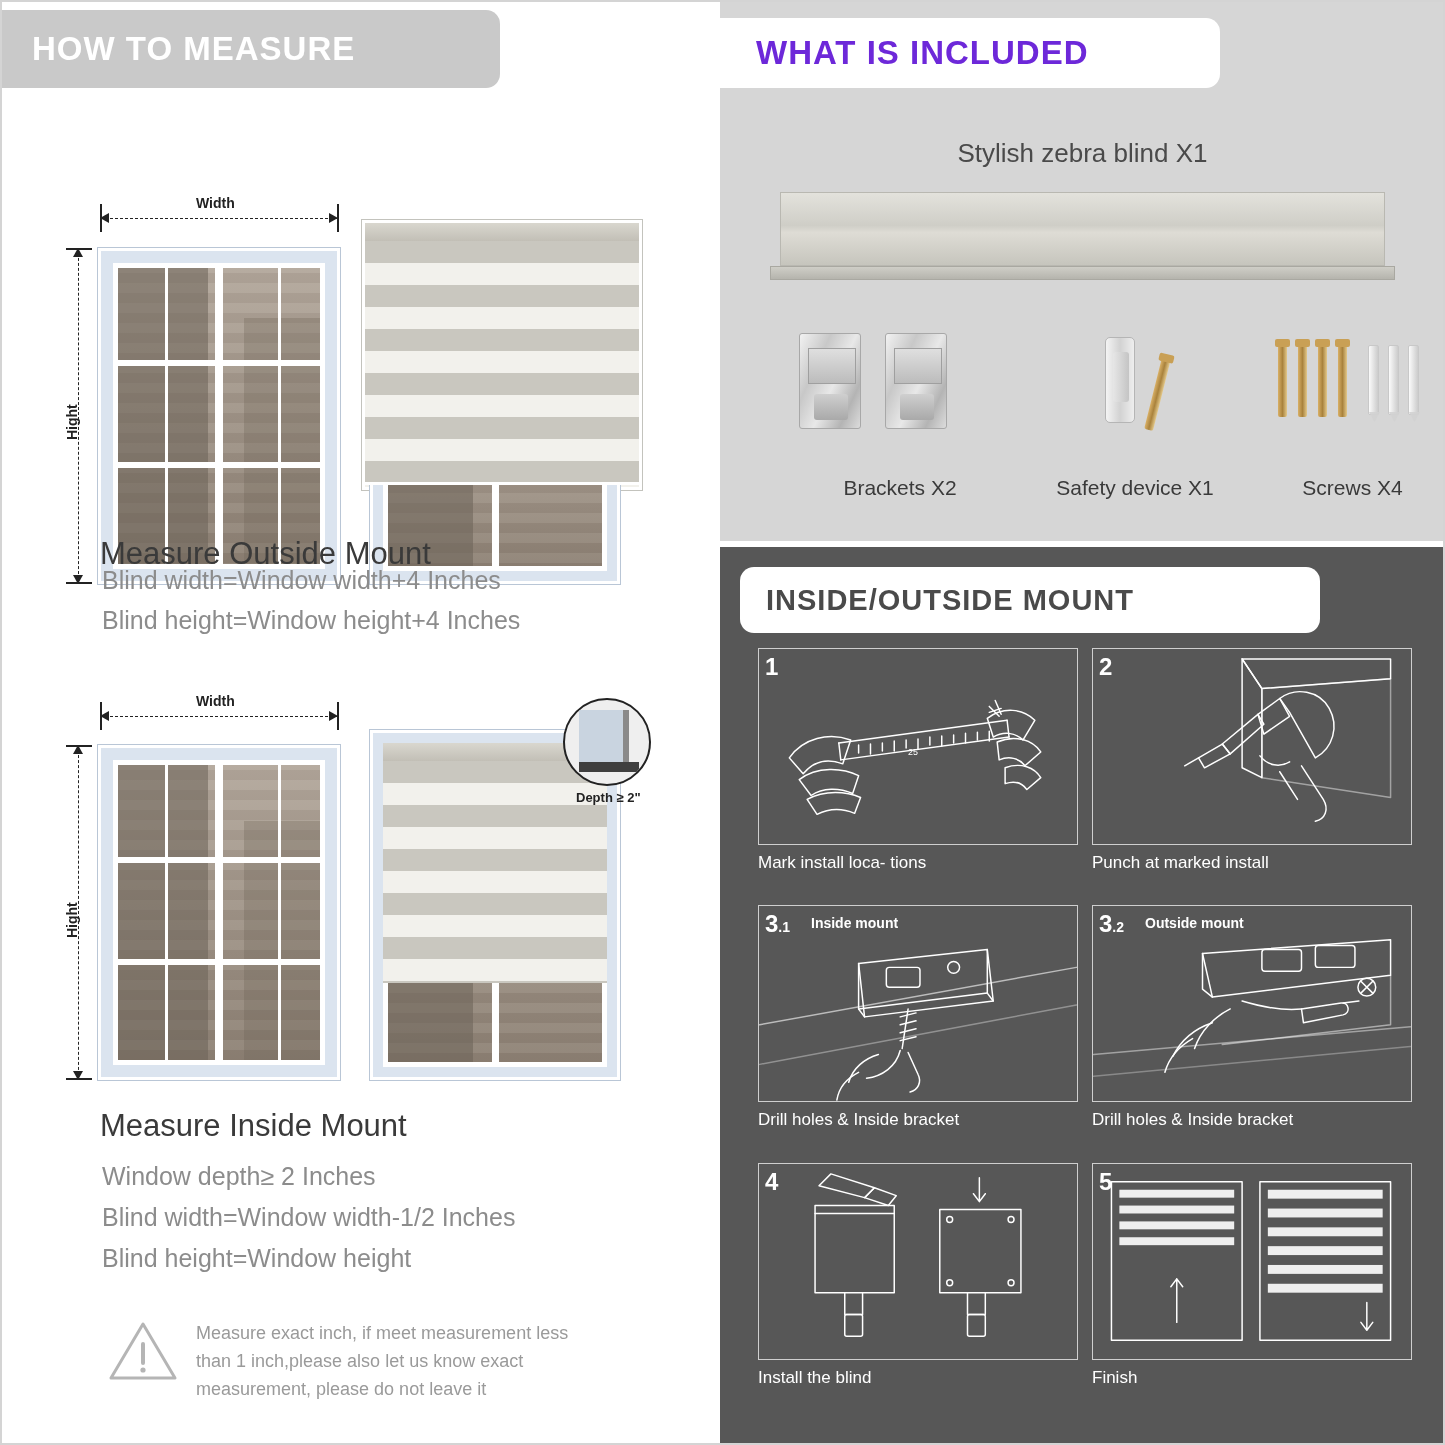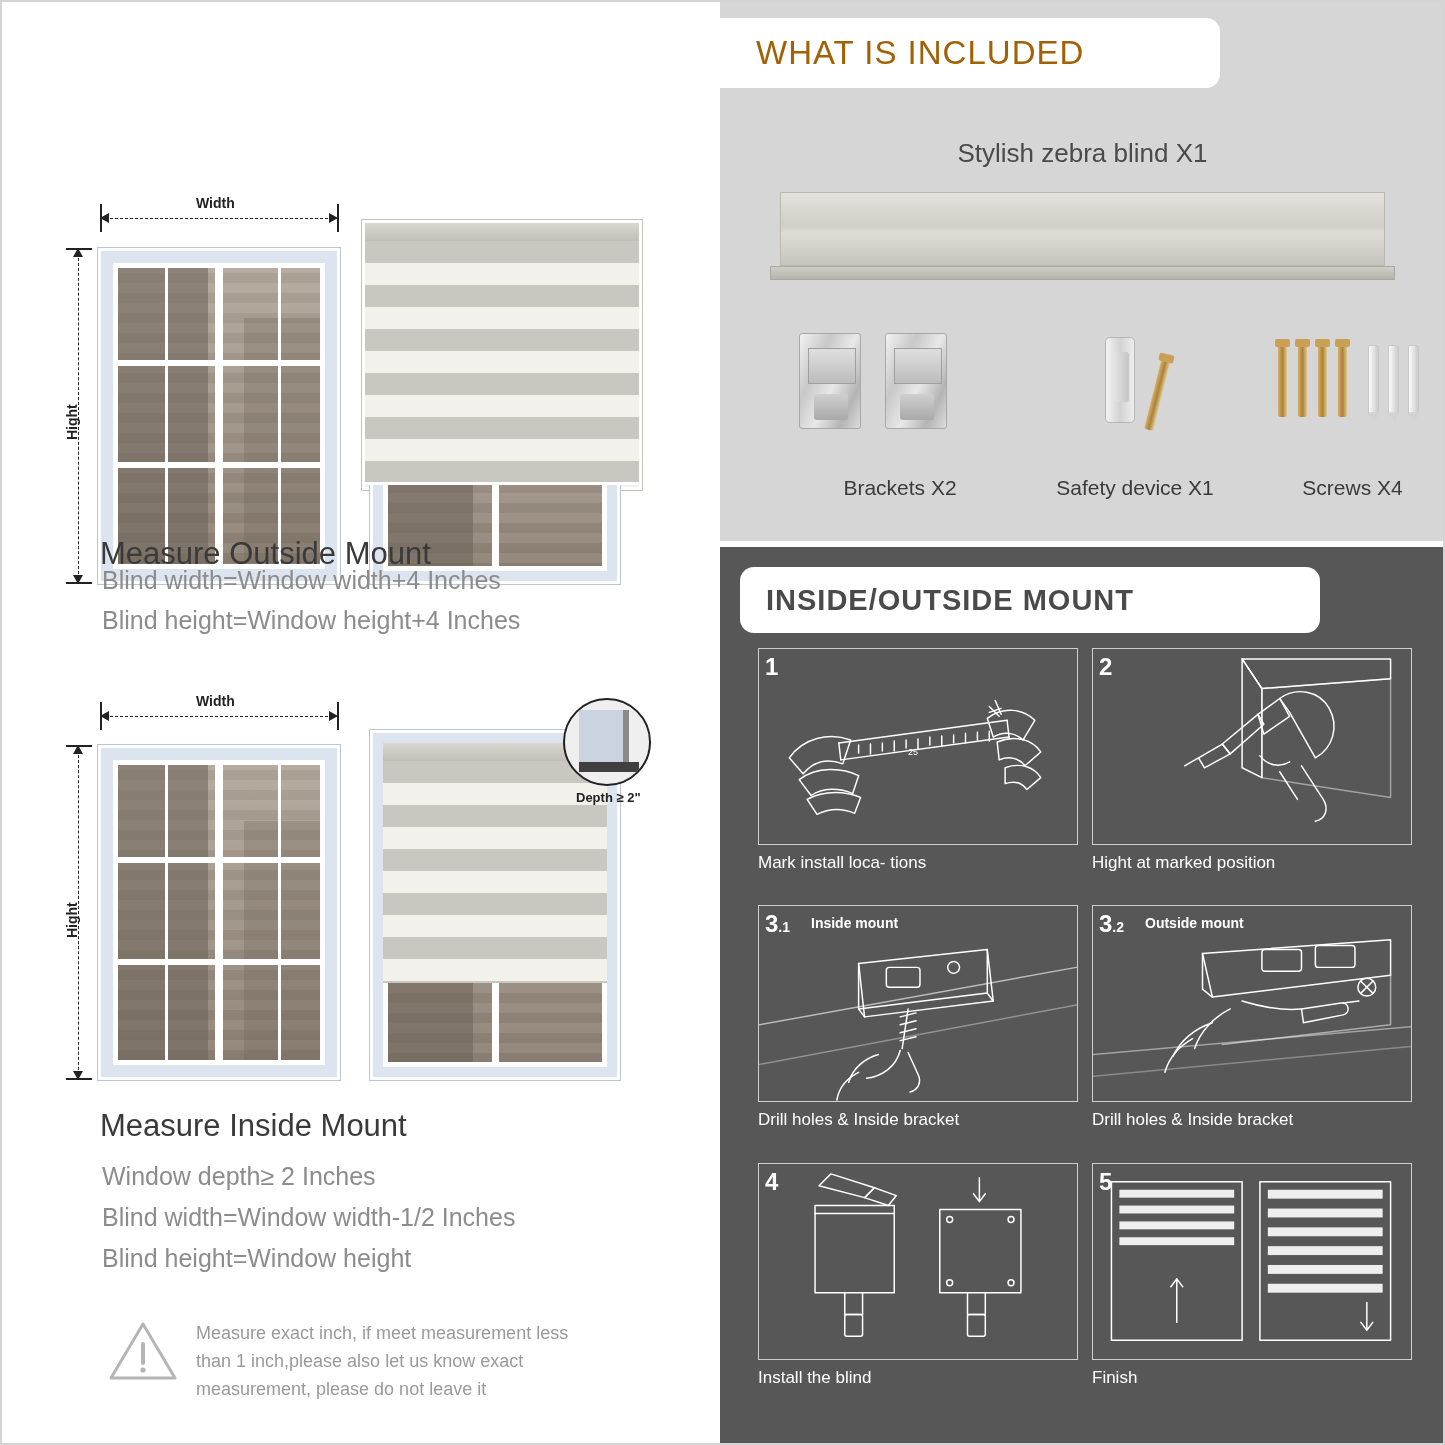--- a/index.html
+++ b/index.html
@@ -137,21 +137,21 @@
   .right-top {
     position:absolute; left:720px; top:0; width:725px; height:545px;
     background:#d6d6d6;
   }
   .header-tab.right {
     left:0; top:18px; width:500px; height:70px;
     background:#ffffff; border-radius: 0 14px 14px 0;
     padding-left:36px;
   }
   .header-tab.right .tab-text {
-    font-size:33px; font-weight:normal; letter-spacing:1px; color:#a16207;
+    font-size:33px; font-weight:bold; letter-spacing:1px; color:#6d28d9;
   }
   .incl-title {
     position:absolute; left:0; right:0; top:138px; text-align:center;
     font-size:26px; font-weight:normal; color:#4a4a4a;
   }
   .blind-product {
     position:absolute; left:50px; top:192px; width:625px; height:100px;
   }
   .bp-main {
     position:absolute; left:10px; top:0; width:605px; height:74px;
@@ -248,20 +248,23 @@
     position:absolute; inset:0; border:2px solid #d4d4d4; pointer-events:none;
   }
 </style>
 </head>
 <body>
 
 <div class="page">
 
   <div class="left-col">
 
+    <div class="header-tab left">
+      <span class="tab-text">HOW TO MEASURE</span>
+    </div>
 
     <div class="measure-block" style="left:0; top:100px; width:712px; height:400px;">
 
       <div class="arrow-h" style="left:100px; top:112px; width:238px; height:12px;">
         <div class="line"></div>
           <div class="ah-left"></div>
           <div class="ah-right"></div>
       </div>
       <div class="tick" style="left:100px; top:104px; width:1.5px; height:28px;"></div>
       <div class="tick" style="left:337px; top:104px; width:1.5px; height:28px;"></div>
@@ -471,21 +474,21 @@
           <path d="M188 50 c16 -12 40 -8 50 10 c10 18 4 40 -14 50 l-26 -46 z"></path>
           <path d="M198 114 c-10 6 -22 4 -30 -6"></path>
           <path d="M210 118 l22 34 c6 10 2 20 -8 22"></path>
           <path d="M188 124 l18 28"></path>
           <path d="M130 96 l-24 14 6 10 26 -14z"></path>
           <path d="M106 110 l-14 8"></path>
         </svg>
       </div>
       <div class="step-num">2</div>
     </div>
-    <div class="step-caption" style="left:372px; top:308px;">Hight at  marked position</div>
+    <div class="step-caption" style="left:372px; top:308px;">Punch at  marked install</div>
 
     <div class="step" style="left:38px; top:360px; width:320px; height:197px;">
       <div class="sketch">
         <svg viewBox="0 0 320 197" fill="none" stroke="#ffffff" stroke-width="1.5" stroke-linecap="round" stroke-linejoin="round">
           <path d="M0 120 L320 62" opacity="0.6"></path>
           <path d="M0 160 L320 100" opacity="0.35"></path>
           <path d="M100 58 L230 44 L236 96 L106 112 Z"></path>
           <path d="M100 58 L100 104 L106 112"></path>
           <path d="M230 44 L230 88 L236 96"></path>
           <path d="M100 104 L230 88"></path>

